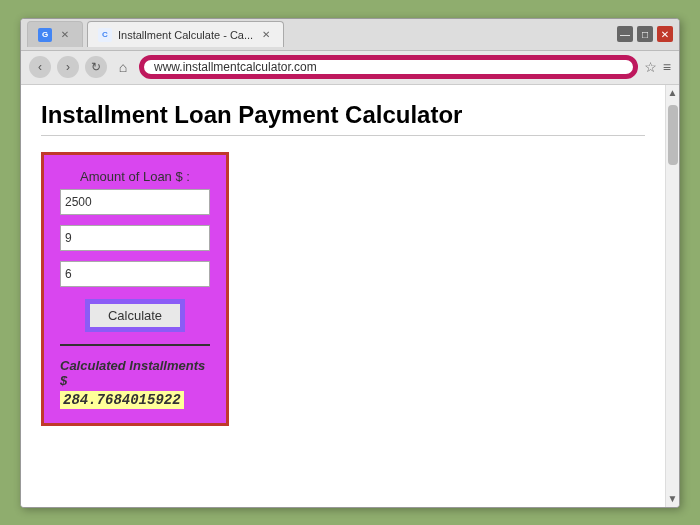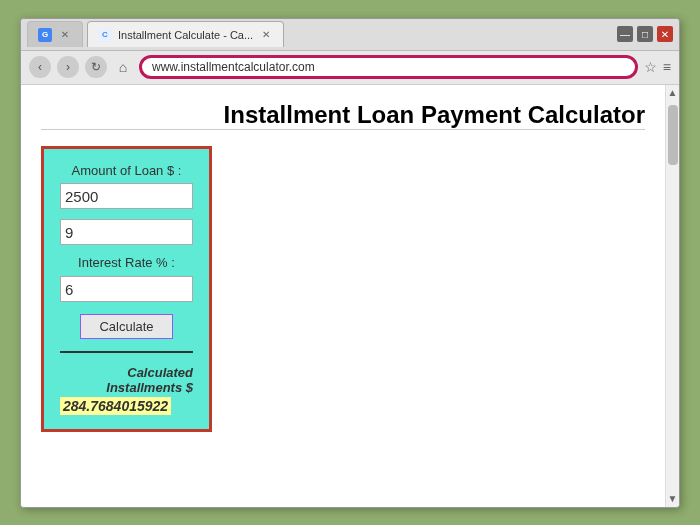--- a/index.html
+++ b/index.html
@@ -144,21 +144,21 @@
       justify-content: center;
       font-size: 14px;
       color: #555;
       cursor: pointer;
     }
 
     .url-bar {
       flex: 1;
       height: 24px;
       background: white;
-      border: 3px solid #be185d;
+      border: 5px solid #be185d;
       border-radius: 12px;
       padding: 0 10px;
       font-size: 12px;
       color: #333;
       display: flex;
       align-items: center;
     }
 
     .url-actions {
       display: flex;
@@ -220,88 +220,88 @@
       flex: 1;
       padding: 16px 20px;
     }
 
     .page-title {
       font-size: 24px;
       font-weight: bold;
       color: #000;
       margin-bottom: 16px;
       border-bottom: 1px solid #ccc;
-      text-align: right;
+      padding-bottom: 6px;
     }
 
     .calculator-box {
       border: 3px solid #c0392b;
       padding: 14px 16px;
-      width: 171px;
-      background: #5eead4;
+      width: 188px;
+      background: #d946ef;
     }
 
     .field-group {
       margin-bottom: 10px;
     }
 
     .field-label {
       font-size: 13px;
       color: #333;
       text-align: center;
       display: block;
       margin-bottom: 4px;
       line-height: 1.3;
     }
 
     .field-input {
       width: 100%;
       height: 26px;
       border: 1px solid #aaa;
       padding: 0 4px;
-      font-size: 15px;
+      font-size: 12px;
       color: #333;
       background: white;
     }
 
     .calculate-btn {
       display: block;
       margin: 12px auto 0;
       padding: 4px 18px;
       background: #e8e8e8;
-      border: 1px solid #8b5cf6;
+      border: 5px solid #8b5cf6;
       font-size: 13px;
       cursor: pointer;
       color: #333;
     }
 
     .divider {
       border: none;
       border-top: 2px solid #333;
       margin: 12px 0;
     }
 
     .result-label {
       font-size: 13px;
       font-style: italic;
       font-weight: bold;
       color: #333;
-      text-align: right;
       display: block;
       margin-bottom: 2px;
     }
 
     .result-value {
       font-size: 14px;
       font-weight: bold;
       font-style: italic;
       color: #333;
       background: #ffff99;
       display: inline-block;
       padding: 1px 3px;
+      font-family: Liberation Mono, monospace;
     }
   </style>
 </head>
 <body>
 
 <div class="browser-window">
 
   <div class="title-bar">
     <div class="title-bar-left">
 
@@ -347,21 +347,20 @@
         <div class="field-group">
           <label class="field-label">Amount of Loan $ :</label>
           <input class="field-input" type="text" value="2500" style="">
         </div>
 
         <div class="field-group">
           <input class="field-input" type="text" value="9" style="">
         </div>
 
         <div class="field-group">
-          <label class="field-label">Interest Rate % :</label>
           <input class="field-input" type="text" value="6" style="">
         </div>
 
         <button class="calculate-btn">Calculate</button>
 
         <hr class="divider">
 
         <div>
           <span class="result-label">Calculated Installments $</span>
           <span class="result-value">284.7684015922</span>

